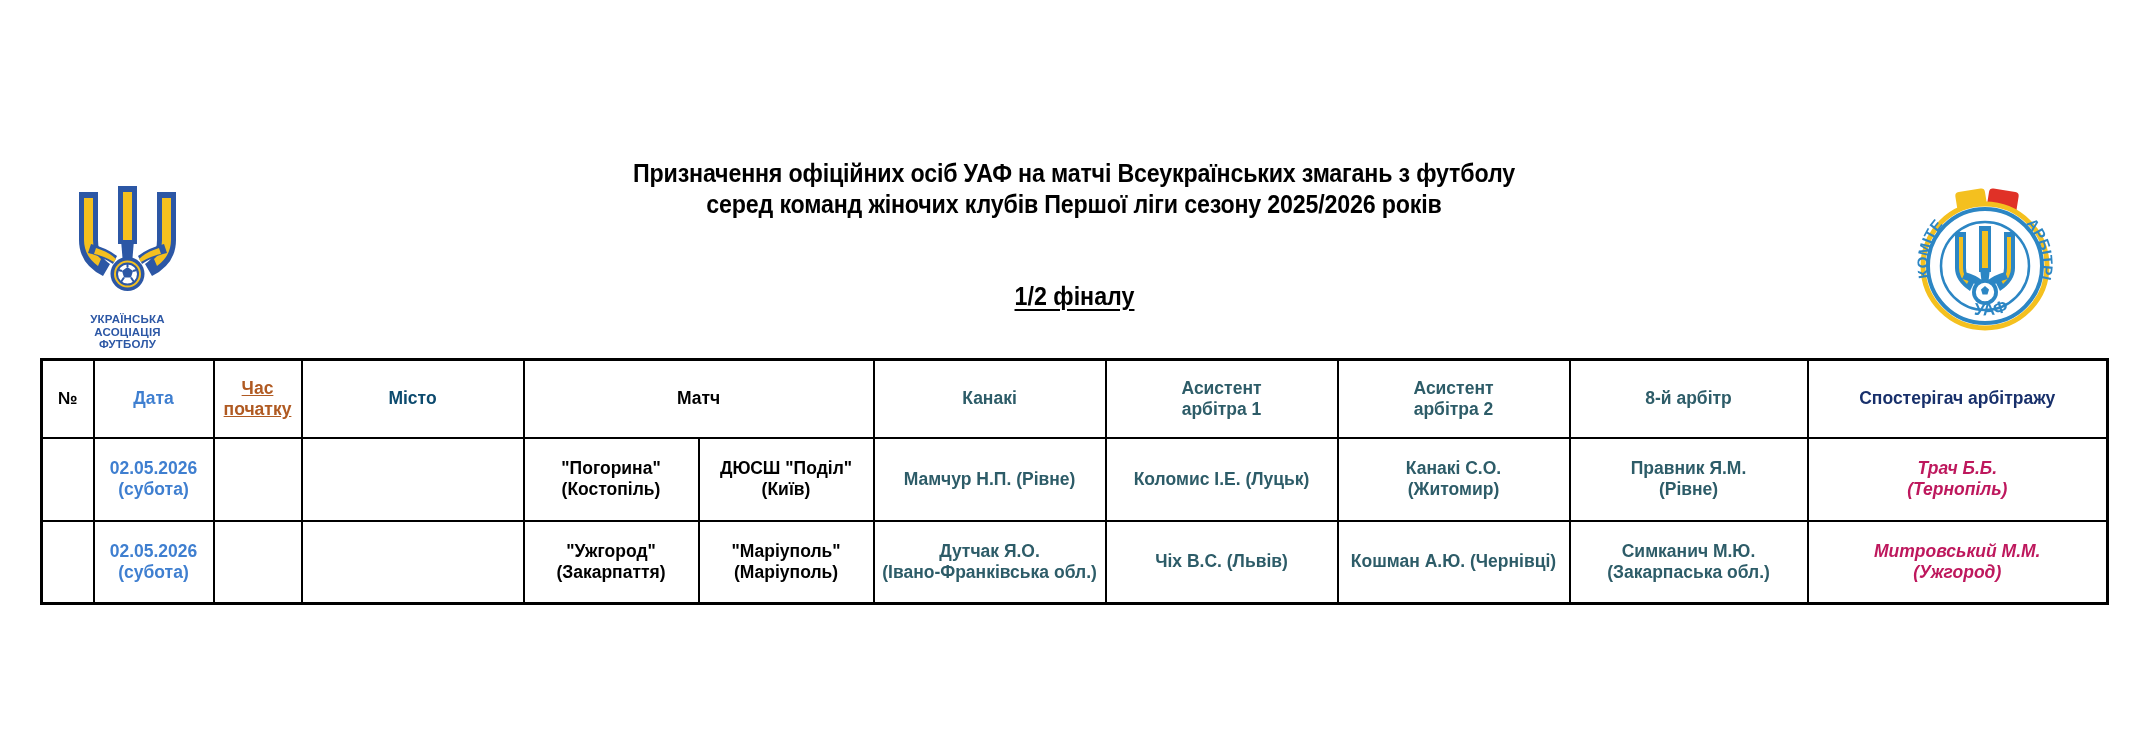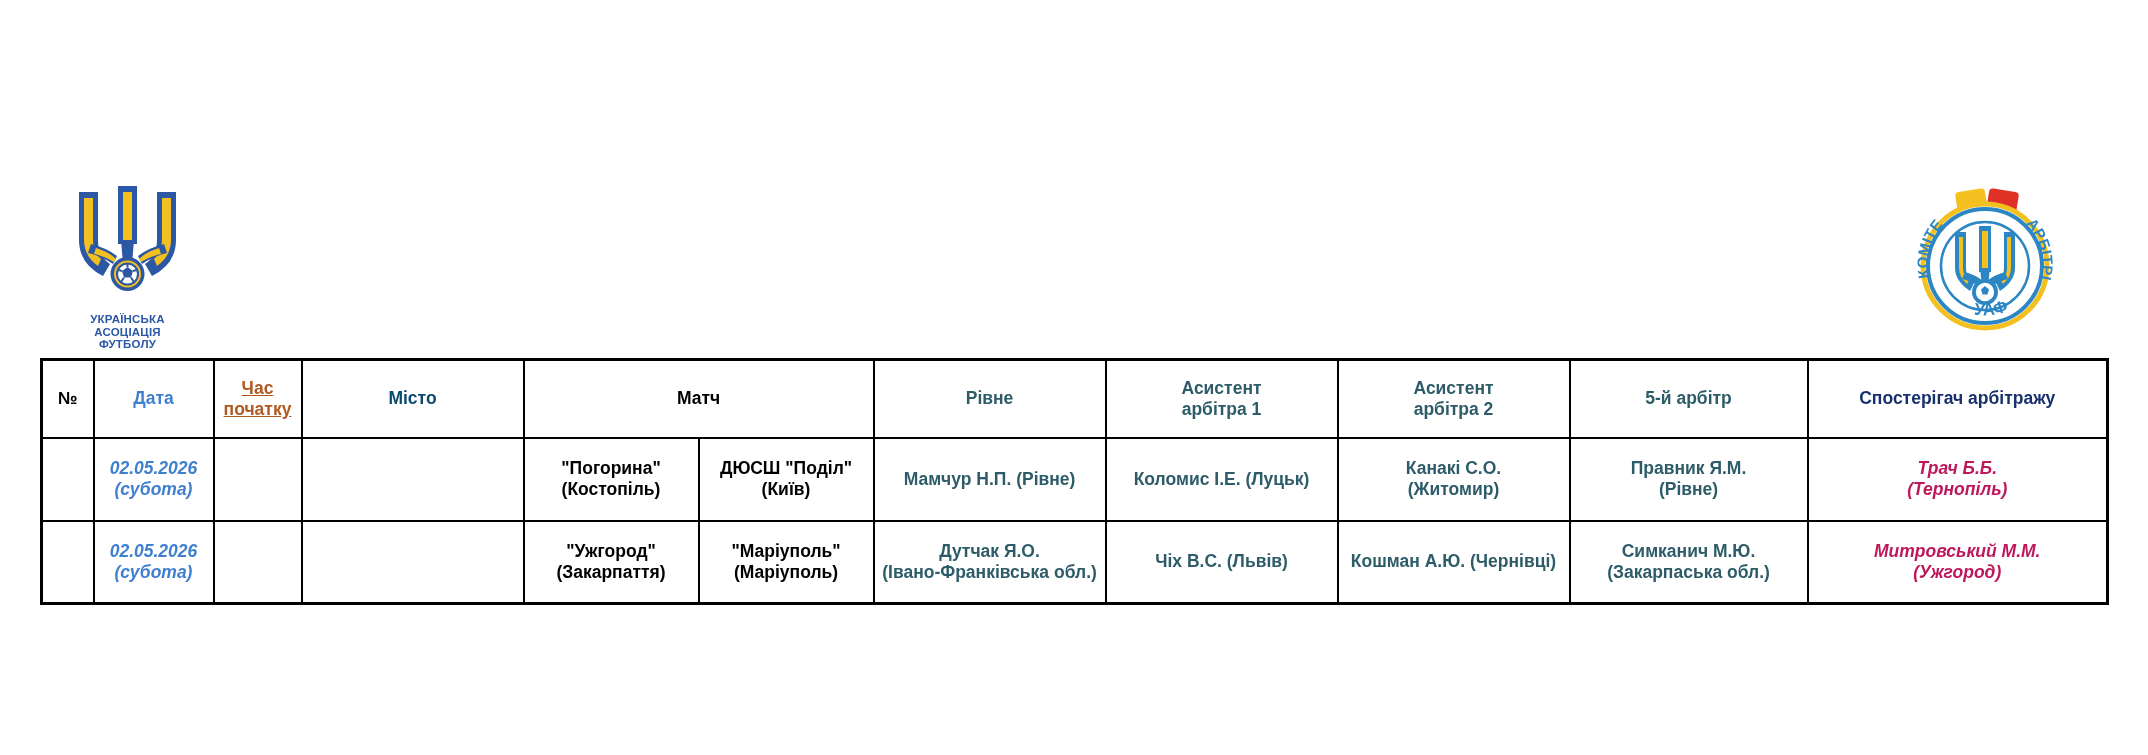--- a/index.html
+++ b/index.html
@@ -135,21 +135,21 @@
   .h-olive { color: #0c4a6e; }
   .h-teal  { color: #2d5c68; }
   .h-navy  { color: #18306b; }
 
   
   .v-blue  { color: #3f7fd0; }
   .v-black { color: #000000; }
   .v-teal  { color: #2d5c68; }
   .v-navy  { color: #be185d; font-style: italic; }
 
-  .nowrapline { white-space: nowrap; font-style: italic; }
+  .nowrapline { white-space: nowrap; }
 </style>
 </head>
 <body>
 
 <div class="page">
 
   <div class="header-band">
 
     <div class="logo-uaf">
       <svg class="crest" viewBox="0 0 145 112">
@@ -179,21 +179,28 @@
         <circle cx="72.5" cy="92" r="10.5" fill="none" stroke="#2c57a5" stroke-width="2"></circle>
         <path d="M72.5 81.5 L72.5 85 M81.5 88 L78 89 M79 100 L76 95.5 M66 100 L69 95.5 M63.5 88 L67 89" stroke="#2c57a5" stroke-width="2" fill="none"></path>
       </svg>
       <div class="crest-text">
         <div>УКРАЇНСЬКА</div>
         <div>АСОЦІАЦІЯ</div>
         <div>ФУТБОЛУ</div>
       </div>
     </div>
 
-
+    <div class="title-block">
+      <div class="title-line">Призначення офіційних осіб УАФ на матчі Всеукраїнських змагань з футболу</div>
+      <div class="title-line">серед команд жіночих клубів Першої ліги сезону 2025/2026 років</div>
+    </div>
+
+    <div class="stage-block">
+      <span class="stage-text">1/2 фіналу</span>
+    </div>
 
     <div class="logo-kom">
       <svg viewBox="0 0 150 150">
         <defs>
           <path id="arcLeft" d="M 20 98 A 58 58 0 0 1 36 40" fill="none"></path>
           <path id="arcRight" d="M 114 40 A 58 58 0 0 1 130 98" fill="none"></path>
           <path id="arcBottom" d="M 38 120 A 58 58 0 0 0 112 120" fill="none"></path>
         </defs>
 
         <rect x="48" y="8" width="30" height="44" rx="4" fill="#f4c01f" transform="rotate(-9 63 30)"></rect>
@@ -250,30 +257,30 @@
       <thead>
         <tr>
           <th class="h-black">№</th>
           <th class="h-blue">Дата</th>
           <th class="h-brown">
             <div>Час</div>
             <div>початку</div>
           </th>
           <th class="h-olive">Місто</th>
           <th class="h-black" colspan="2">Матч</th>
-          <th class="h-teal">Рівне</th>
+          <th class="h-teal">Канакі</th>
           <th class="h-teal">
             <div>Асистент</div>
             <div>арбітра 1</div>
           </th>
           <th class="h-teal">
             <div>Асистент</div>
             <div>арбітра 2</div>
           </th>
-          <th class="h-teal">5-й арбітр</th>
+          <th class="h-teal">8-й арбітр</th>
           <th class="h-navy">Спостерігач арбітражу</th>
         </tr>
       </thead>
       <tbody>
 
         <tr>
           <td class="v-black"></td>
           <td class="v-blue">
             <div class="nowrapline">02.05.2026</div>
             <div class="nowrapline">(субота)</div>

